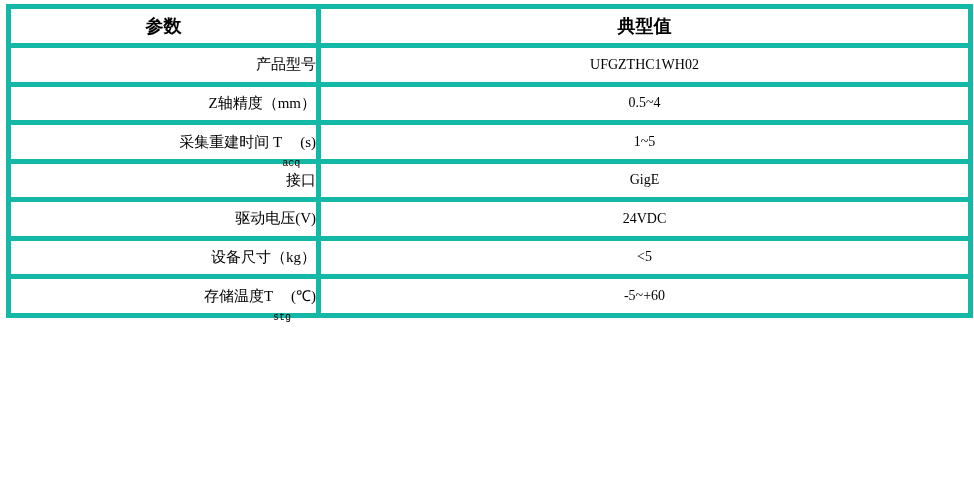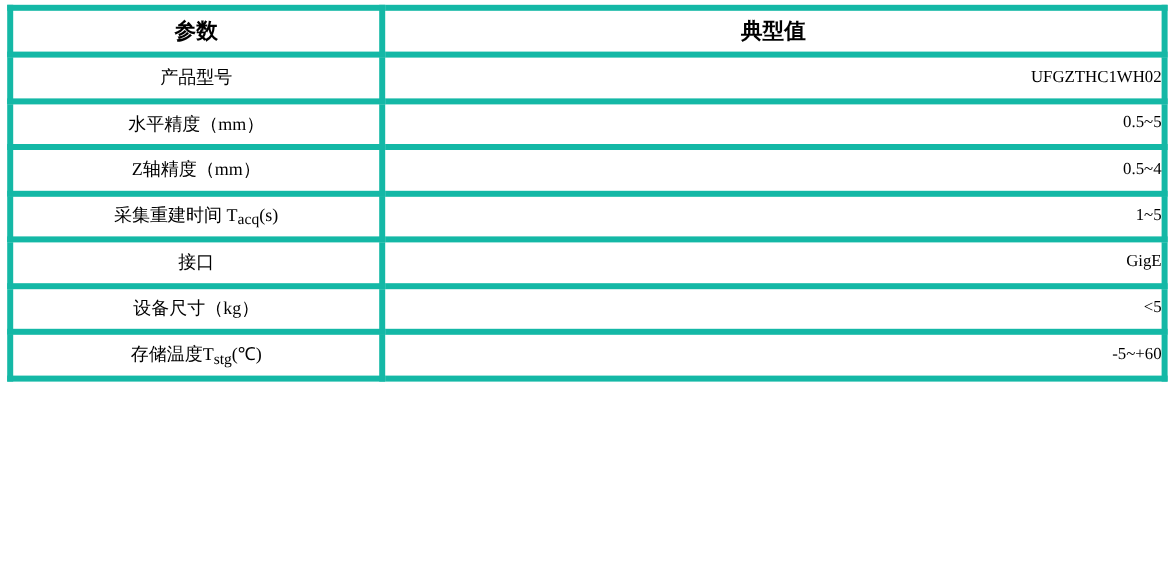--- a/index.html
+++ b/index.html
@@ -35,39 +35,40 @@
     height: 34px;
     text-align: center;
     font-weight: bold;
     font-size: 18px;
     font-family: "Liberation Serif", serif;
   }
   td.param-cell {
     height: 33.5px;
     padding-left: 9px;
     font-size: 15px;
-    text-align: center;
+    text-align: right;
     font-family: "Liberation Serif", serif;
   }
   td.value-cell {
     height: 33.5px;
     padding-left: 9px;
     font-size: 14px;
-    text-align: right;
+    text-align: center;
     font-family: "Liberation Serif", serif;
   }
   .cell-inner {
     display: block;
     line-height: 1.1;
   }
   sub {
-    font-size: 13px;
+    font-size: 10px;
     vertical-align: baseline;
     position: relative;
-    top: 3px;
+    top: 19px;
+    font-family: Liberation Mono, monospace;
   }
 </style>
 </head>
 <body>
 
 <div class="spec-table-wrap">
   <table class="spec-table">
     <colgroup>
       <col class="col-param">
       <col class="col-value">
@@ -77,36 +78,36 @@
         <th class="header-cell">参数</th>
         <th class="header-cell">典型值</th>
       </tr>
     </thead>
     <tbody>
       <tr>
         <td class="param-cell">产品型号</td>
         <td class="value-cell">UFGZTHC1WH02</td>
       </tr>
       <tr>
-        <td class="param-cell">水平精度（mm）</td>
-        <td class="value-cell">0.5~5</td>
-      </tr>
-      <tr>
         <td class="param-cell">Z轴精度（mm）</td>
         <td class="value-cell">0.5~4</td>
       </tr>
       <tr>
         <td class="param-cell">
           <span class="cell-inner"><span>采集重建时间 T</span><sub>acq</sub><span>(s)</span></span>
         </td>
         <td class="value-cell">1~5</td>
       </tr>
       <tr>
         <td class="param-cell">接口</td>
         <td class="value-cell">GigE</td>
+      </tr>
+      <tr>
+        <td class="param-cell">驱动电压(V)</td>
+        <td class="value-cell">24VDC</td>
       </tr>
       <tr>
         <td class="param-cell">设备尺寸（kg）</td>
         <td class="value-cell">&lt;5</td>
       </tr>
       <tr>
         <td class="param-cell">
           <span class="cell-inner"><span>存储温度T</span><sub>stg</sub><span>(℃)</span></span>
         </td>
         <td class="value-cell">-5~+60</td>

